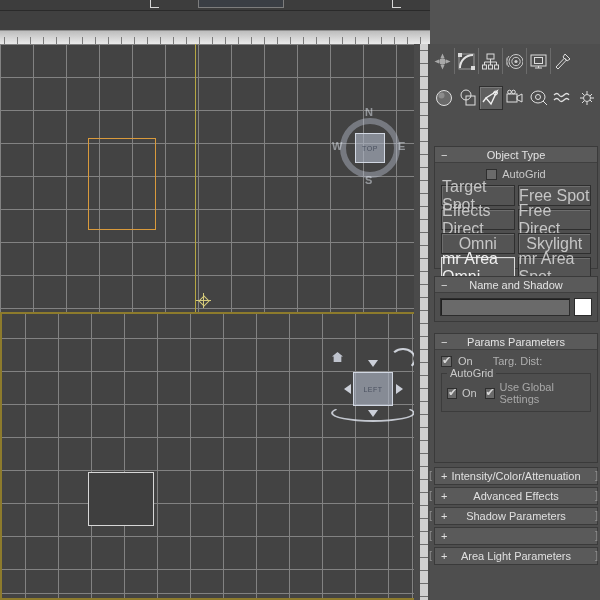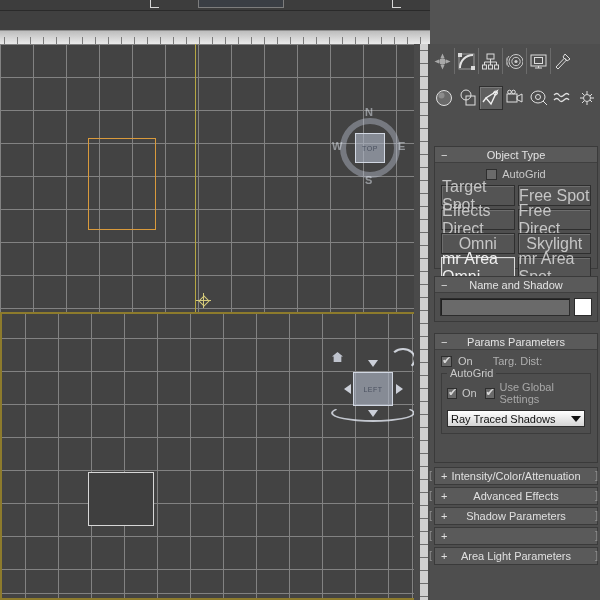--- a/index.html
+++ b/index.html
@@ -439,24 +439,20 @@
       </div>
 
       <div class="group">
         <span class="glabel">AutoGrid</span>
         <div style="display:flex; align-items:center; gap:5px;">
           <span class="chk on"></span>
           <span style="color:#c9c9c9;font-size:11px;">On</span>
           <span class="chk on" style="margin-left:3px;"></span>
           <span style="color:#a8a8a8;font-size:11px;">Use Global Settings</span>
         </div>
-        <div class="combo2">
-          <span>Ray Traced Shadows</span>
-          <span class="caret"></span>
-        </div>
       </div>
 
     </div>
   </div>
 
   <div id="collapsed-list">
       <div class="collapsed" style="top: 467px;">
         <span class="pm">+</span>
         <span>Intensity/Color/Attenuation</span>
       </div>

